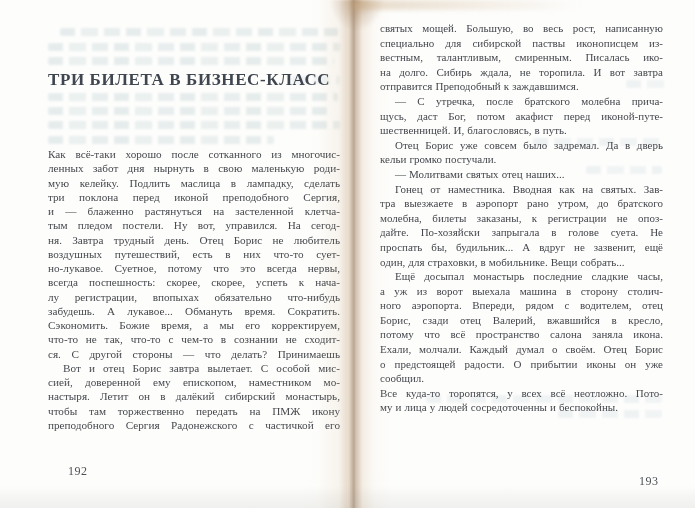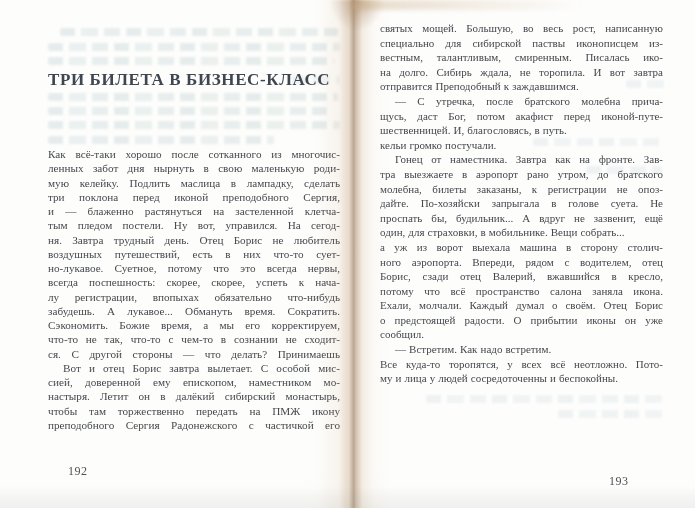--- a/index.html
+++ b/index.html
@@ -120,39 +120,41 @@
 
     <div class="textblock right-body" id="right-body" style="left:32px;">
         <div class="line j">святых мощей. Большую, во весь рост, написанную</div>
         <div class="line j">специально для сибирской паствы иконописцем из-</div>
         <div class="line j">вестным, талантливым, смиренным. Писалась ико-</div>
         <div class="line j">на долго. Сибирь ждала, не торопила. И вот завтра</div>
         <div class="line">отправится Преподобный к заждавшимся.</div>
         <div class="line j ind">— С утречка, после братского молебна прича-</div>
         <div class="line j">щусь, даст Бог, потом акафист перед иконой-путе-</div>
         <div class="line">шественницей. И, благословясь, в путь.</div>
+        <div class="line j ind">Отец Борис уже совсем было задремал. Да в дверь</div>
         <div class="line">кельи громко постучали.</div>
-        <div class="line j ind">Гонец от наместника. Завтра как на фронте. Зав-</div>
+        <div class="line ind">— Молитвами святых отец наших...</div>
+        <div class="line j ind">Гонец от наместника. Вводная как на святых. Зав-</div>
         <div class="line j">тра выезжаете в аэропорт рано утром, до братского</div>
         <div class="line j">молебна, билеты заказаны, к регистрации не опоз-</div>
         <div class="line j">дайте. По-хозяйски запрыгала в голове суета. Не</div>
         <div class="line j">проспать бы, будильник... А вдруг не зазвенит, ещё</div>
         <div class="line">один, для страховки, в мобильнике. Вещи собрать...</div>
+        <div class="line j ind">Ещё досыпал монастырь последние сладкие часы,</div>
         <div class="line j">а уж из ворот выехала машина в сторону столич-</div>
         <div class="line j">ного аэропорта. Впереди, рядом с водителем, отец</div>
         <div class="line j">Борис, сзади отец Валерий, вжавшийся в кресло,</div>
         <div class="line j">потому что всё пространство салона заняла икона.</div>
         <div class="line j">Ехали, молчали. Каждый думал о своём. Отец Борис</div>
         <div class="line j">о предстоящей радости. О прибытии иконы он уже</div>
         <div class="line">сообщил.</div>
-        <div class="line ind">— Встретим. Как надо встретим.</div>
         <div class="line j">Все куда-то торопятся, у всех всё неотложно. Пото-</div>
         <div class="line">му и лица у людей сосредоточенны и беспокойны.</div>
       </div>
 
-    <div class="pagenum" style="left:261px;top:474px;">193</div>
+    <div class="pagenum" style="left:291px;top:474px;">193</div>
   </div>
 
   <div class="gutter"></div>
   <div class="gutter-top"></div>
   <div class="topshadow-right"></div>
   <div class="bottomshadow"></div>
 </div>
 
 </body></html>

